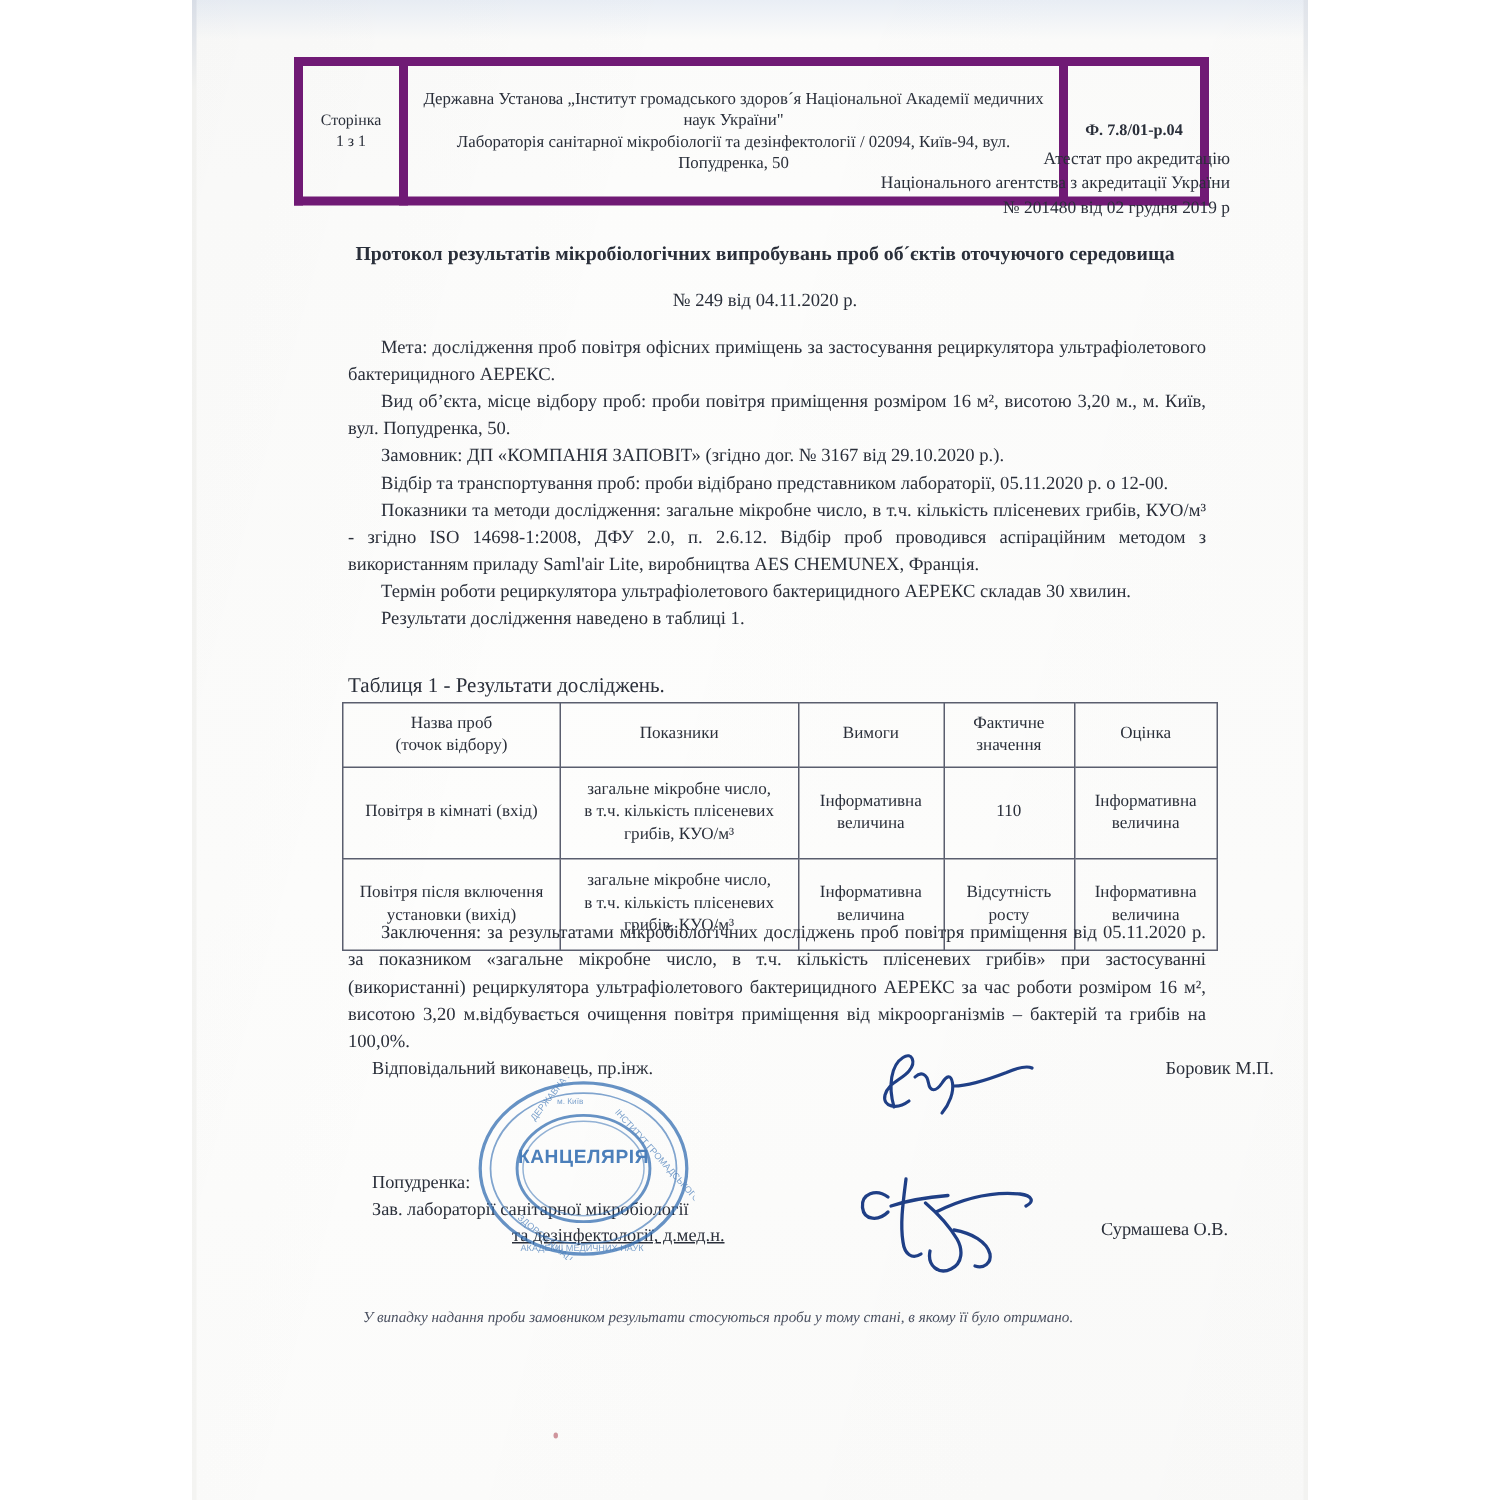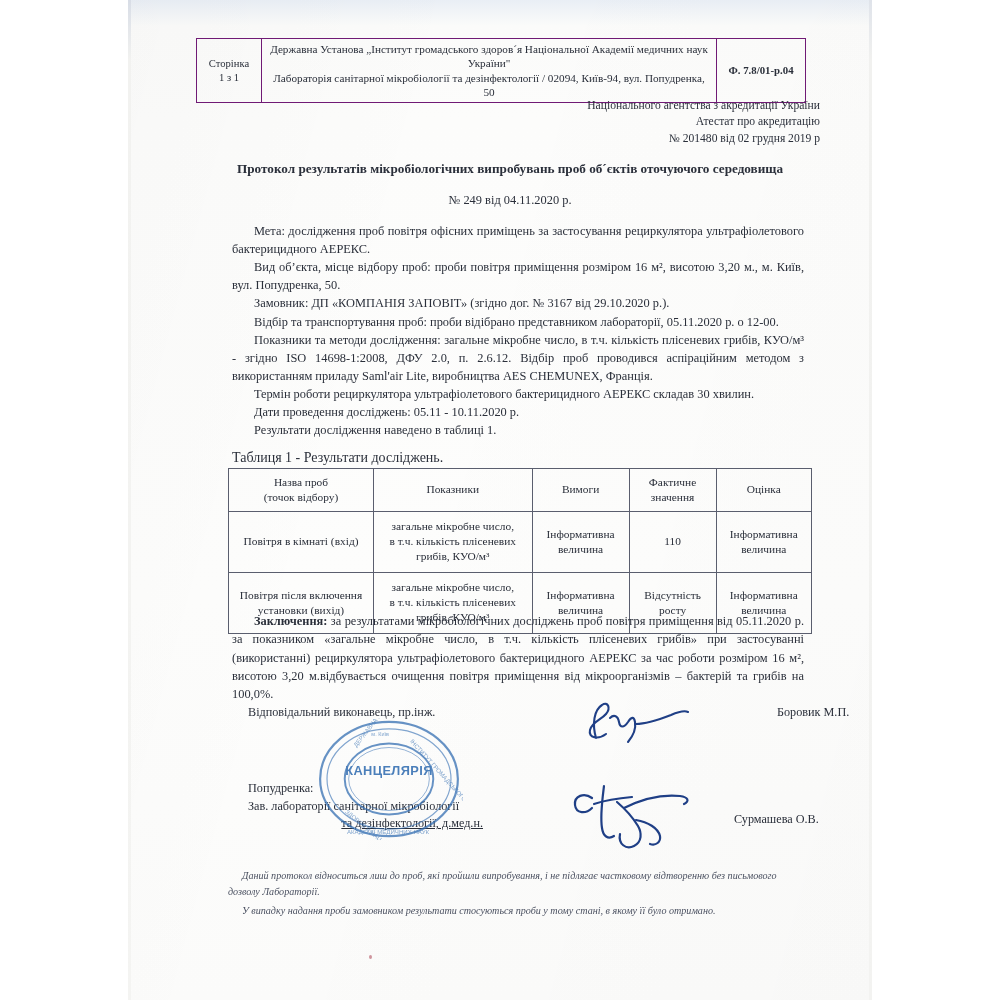--- a/index.html
+++ b/index.html
@@ -49,22 +49,22 @@
   .hdr-table {
     position: absolute;
     left: 196px;
     top: 38px;
     width: 610px;
     border-collapse: collapse;
     font-size: 11.2px;
     line-height: 1.28;
   }
   .hdr-table td {
-    border: 1px solid #701a75;
-    padding: 3px 5px;
+    border: 6px solid #701a75;
+    padding: 15px 5px;
     vertical-align: middle;
     text-align: center;
   }
   .hdr-page { width: 54px; font-size: 10.6px; }
   .hdr-main { font-size: 11.2px; }
   .hdr-main .l1 { display:block; }
   .hdr-main .l2 { display:block;text-align:center; }
   .hdr-form { width: 78px; font-weight: bold; font-size: 10.8px; }
 
   
@@ -147,21 +147,21 @@
   .conclusion {
     position: absolute;
     left: 232px;
     top: 612px;
     width: 572px;
     font-size: 12.4px;
     line-height: 1.48;
     text-align: justify;
   }
   .conclusion p { margin: 0; text-indent: 22px; }
-  .conclusion b { font-weight: bold; }
+  .conclusion b { font-weight: normal; }
 
   
   .sig-area { position: absolute; left: 0; top: 0; width: 1000px; height: 1000px; margin-left: 16px; }
   .sig-label-1 {
     position: absolute; left: 232px; top: 705px;
     font-size: 12.2px;
   }
   .sig-name-1 {
     position: absolute; left: 761px; top: 705px;
     font-size: 12.2px;
@@ -232,36 +232,35 @@
       <td class="hdr-main">
         <span class="l1">Державна Установа „Інститут громадського здоров´я  Національної Академії медичних наук України"</span>
         <span class="l2">Лабораторія санітарної мікробіології та дезінфектології / 02094, Київ-94, вул. Попудренка, 50</span>
       </td>
       <td class="hdr-form">Ф. 7.8/01-р.04</td>
     </tr>
   </tbody>
     </table>
 
   <div class="accred">
+    <div>Атестат про акредитацію</div>
     <div>Національного агентства з акредитації України</div>
-    <div>Атестат про акредитацію</div>
     <div>№ 201480 від 02 грудня 2019 р</div>
   </div>
 
   <div class="doc-title">Протокол результатів мікробіологічних випробувань проб об´єктів оточуючого середовища</div>
   <div class="doc-number">№ 249 від 04.11.2020 р.</div>
 
   <div class="body-block">
     <p>Мета: дослідження проб повітря офісних приміщень за застосування рециркулятора ультрафіолетового бактерицидного АЕРЕКС.</p>
     <p>Вид об’єкта, місце відбору проб: проби повітря  приміщення розміром 16 м², висотою 3,20 м., м. Київ, вул. Попудренка, 50.</p>
     <p>Замовник: ДП «КОМПАНІЯ ЗАПОВІТ» (згідно дог. № 3167 від 29.10.2020 р.).</p>
     <p>Відбір та транспортування проб: проби відібрано представником лабораторії, 05.11.2020 р. о 12-00.</p>
     <p>Показники та методи дослідження: загальне мікробне число, в т.ч. кількість плісеневих грибів, КУО/м³ - згідно ISO 14698-1:2008, ДФУ 2.0, п. 2.6.12. Відбір проб проводився аспіраційним методом з використанням приладу Saml'air Lite, виробництва AES CHEMUNEX, Франція.</p>
     <p>Термін роботи рециркулятора ультрафіолетового бактерицидного АЕРЕКС складав 30 хвилин.</p>
-    <p>Дати проведення досліджень: 05.11 - 10.11.2020 р.</p>
     <p>Результати дослідження наведено в таблиці 1.</p>
   </div>
 
   <div class="tbl-caption">Таблиця 1 - Результати досліджень.</div>
 
   <table class="res-table">
     <thead>
       <tr>
         <th class="col-name">
           <div>Назва проб</div>
@@ -368,18 +367,17 @@
         <text transform="translate(42,30) rotate(-52)">ДЕРЖАВНА УСТАНОВА</text>
         <text transform="translate(96,24) rotate(48)">ІНСТИТУТ ГРОМАДСЬКОГО</text>
         <text transform="translate(30,96) rotate(40)">ЗДОРОВ'Я НАЦ.</text>
         <text transform="translate(74,118)" text-anchor="middle">АКАДЕМІЇ МЕДИЧНИХ НАУК</text>
         <text transform="translate(66,18)" text-anchor="middle" font-size="5.6">м. Київ</text>
       </g>
     </svg>
   </div>
 
   <div class="footnote">
-    <p class="first">Даний протокол відноситься лиш до проб, які пройшли випробування, і не підлягає частковому відтворенню без письмового дозволу Лабораторії.</p>
     <p class="second">У випадку надання проби замовником результати стосуються проби у тому стані, в якому її було отримано.</p>
   </div>
 
   <div class="speck"></div>
 </div>
 
 </body></html>

